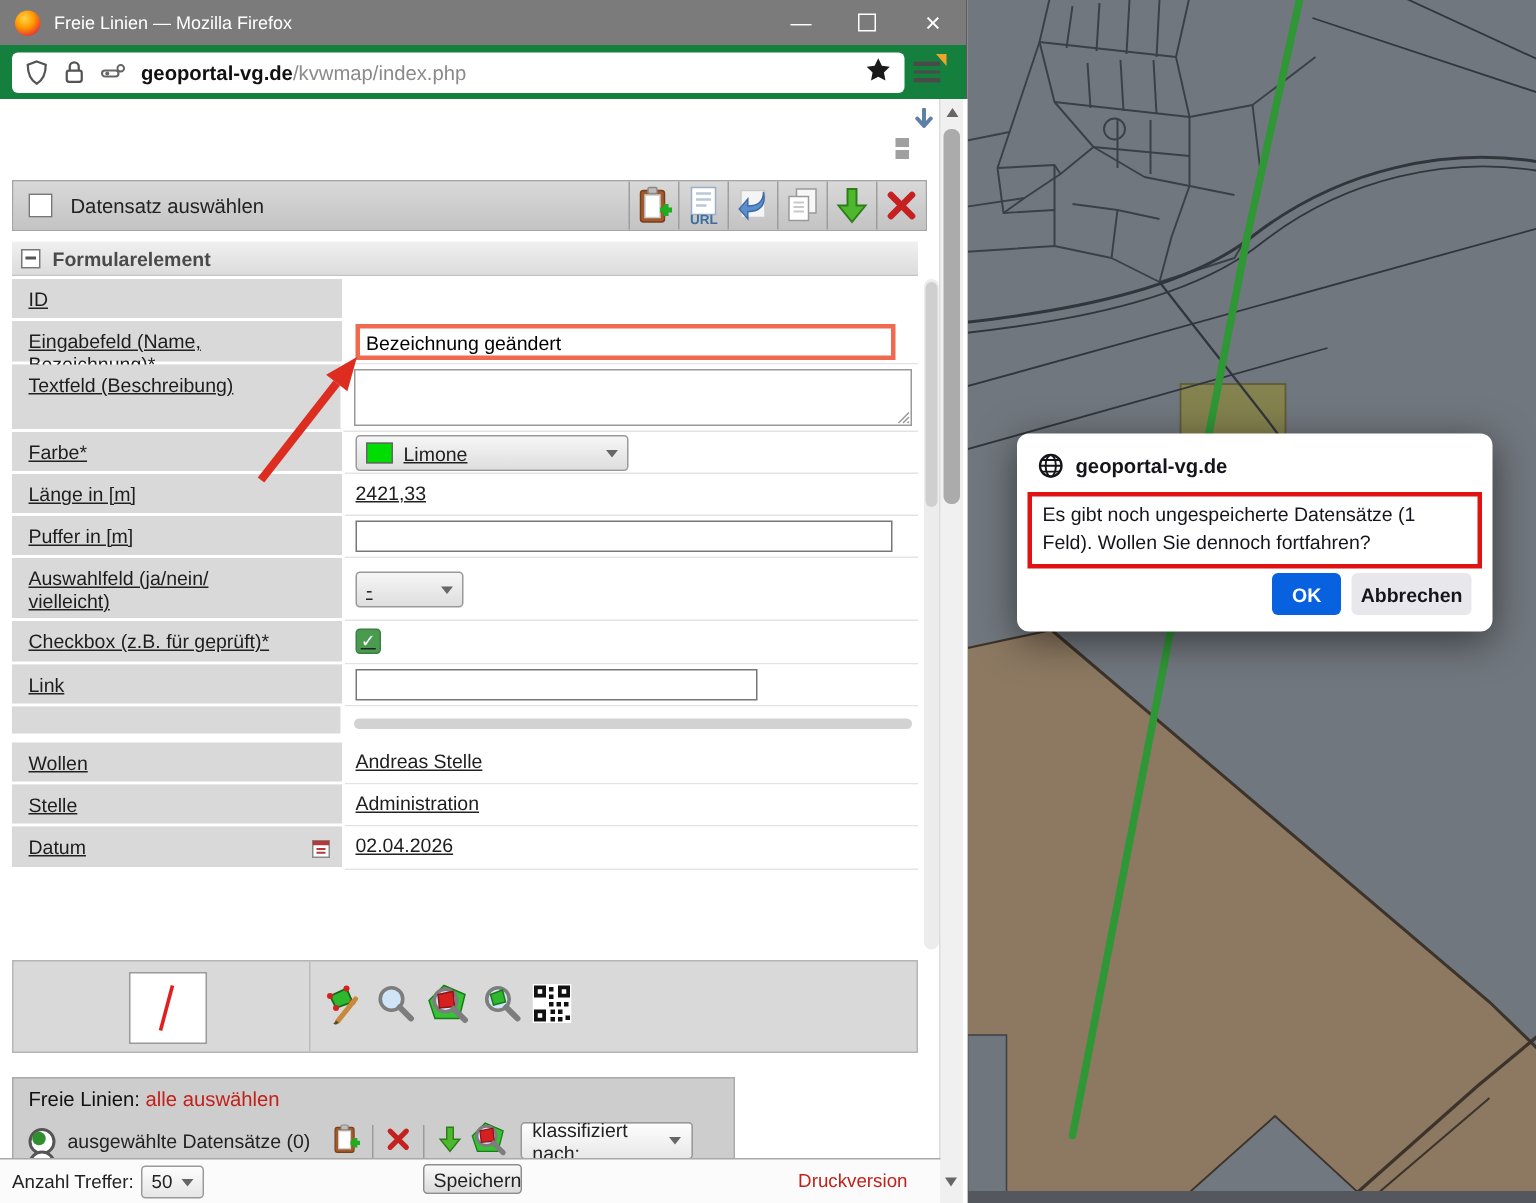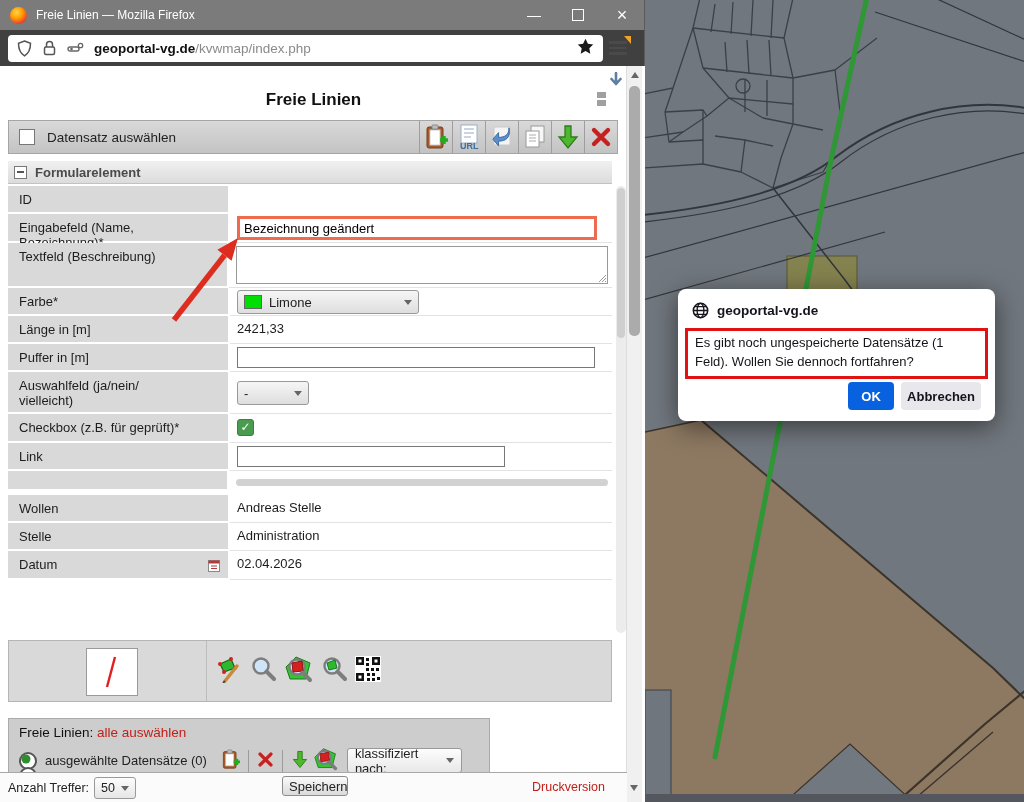--- a/index.html
+++ b/index.html
@@ -22,21 +22,21 @@
   
   #ffwin{position:absolute;left:0;top:0;width:645px;height:802px;background:#fff;
          border-right:1px solid #5a5a5a;box-sizing:border-box;z-index:10;}
   #titlebar{position:absolute;left:0;top:0;width:100%;height:30px;background:#7b7b7b;
             display:flex;align-items:center;color:#fff;font-size:12px;}
   .ff-logo{width:17px;height:17px;border-radius:50%;margin:0 9px 0 10px;
            background:radial-gradient(circle at 38% 32%,#ffd54a 0%,#ff9a00 40%,#e8442c 72%,#b5306a 100%);}
   .win-ctl{display:flex;margin-left:auto;height:100%;}
   .win-ctl div{width:44px;height:100%;display:flex;align-items:center;justify-content:center;color:#fff;font-size:14px;}
   .ctl-box{width:10px;height:10px;border:1.4px solid #fff;}
-  #navbar{position:absolute;left:0;top:30px;width:100%;height:36px;background:#404040;
+  #navbar{position:absolute;left:0;top:30px;width:100%;height:36px;background:#15803d;
           display:flex;align-items:center;}
   #urlfield{margin-left:8px;width:595px;height:27px;background:#fff;border-radius:4px;
             display:flex;align-items:center;font-size:13.5px;color:#1c1c1c;}
   #urlfield .uicon{margin-left:9px;display:flex;align-items:center;}
   #urltext{margin-left:10px;white-space:nowrap;}
   #urltext .host{font-weight:bold;color:#111;}
   #urltext .path{color:#8a8a8a;}
   .star{margin-left:auto;margin-right:9px;}
   #hamburger{margin-left:6px;position:relative;width:18px;height:14px;display:flex;flex-direction:column;justify-content:space-between;}
   #hamburger i{display:block;height:2.6px;background:#4a4a4a;border-radius:1px;}
@@ -60,21 +60,21 @@
   #selbar .lbl{font-size:13.5px;color:#222;}
   #toolstrip{margin-left:auto;display:flex;height:100%;}
   .tbtn{width:33px;height:100%;border-left:1px solid #9e9e9e;display:flex;align-items:center;justify-content:center;box-sizing:border-box;}
   
   #sechdr{position:absolute;left:8px;top:95px;width:604px;height:22px;background:linear-gradient(#f0f0f0,#dcdcdc);
           border-bottom:1px solid #c2c2c2;display:flex;align-items:center;font-weight:bold;color:#4a4a4a;font-size:13px;}
   .boxminus{width:11px;height:11px;border:1px solid #777;margin:0 8px 0 6px;position:relative;background:#fff;}
   .boxminus::after{content:"";position:absolute;left:2px;top:4.5px;width:7px;height:1.5px;background:#555;}
   
   #ftable{position:absolute;left:8px;top:120px;width:604px;}
-  .frow{display:flex;}
+  .frow{display:flex;text-decoration:underline;}
   .flabel{width:220px;background:#d9d9d9;border-bottom:2px solid #fff;box-sizing:border-box;
           padding:6px 6px 0 11px;font-size:13px;color:#1d1d1d;position:relative;}
   .fvalue{flex:1;background:#fff;border-bottom:1px solid #e3e3e3;box-sizing:border-box;
           padding:5px 4px 0 7px;margin-left:2px;font-size:13px;color:#1d1d1d;}
   .tinput{border:1px solid #777;height:19px;font-size:13px;font-family:inherit;padding:0 4px;box-sizing:content-box;}
   .hl-input{border:3px solid #ef6a4e;height:18px;width:346px;font-size:13px;font-family:inherit;padding:0 4px;}
   .tarea{border:1px solid #999;width:370px;height:36px;position:relative;background:#fff;}
   .sel{background:linear-gradient(#f6f6f6,#dedede);border:1px solid #999;border-radius:3px;height:24px;
        display:flex;align-items:center;padding:0 6px;box-sizing:border-box;}
   .chev{width:0;height:0;border-left:4px solid transparent;border-right:4px solid transparent;border-top:5px solid #666;margin-left:auto;}
@@ -258,21 +258,20 @@
       <div id="jumpdn">
         <svg width="16" height="16" viewBox="0 0 16 16">
             <path d="M8,1 V11 M3.5,7 L8,12 L12.5,7" stroke="#5d7fa3" stroke-width="2.6" fill="none" stroke-linecap="round" stroke-linejoin="round"></path>
           </svg>
       </div>
       <div id="dots">
           <i></i>
           <i></i>
         </div>
 
-      <div id="pgtitle">Freie Linien</div>
 
       <div id="selbar">
         <span class="cb"></span>
         <span class="lbl">Datensatz auswählen</span>
         <div id="toolstrip">
           <div class="tbtn">
             <svg width="24" height="26" viewBox="0 0 24 26">
               <rect x="3" y="3" width="16" height="21" rx="2" fill="#a05a2c" stroke="#7a3f1d"></rect>
               <rect x="6" y="6" width="10" height="15" fill="#fff" stroke="#ccc"></rect>
               <rect x="8" y="1" width="6" height="4" rx="1" fill="#bdbdbd" stroke="#8a8a8a"></rect>

